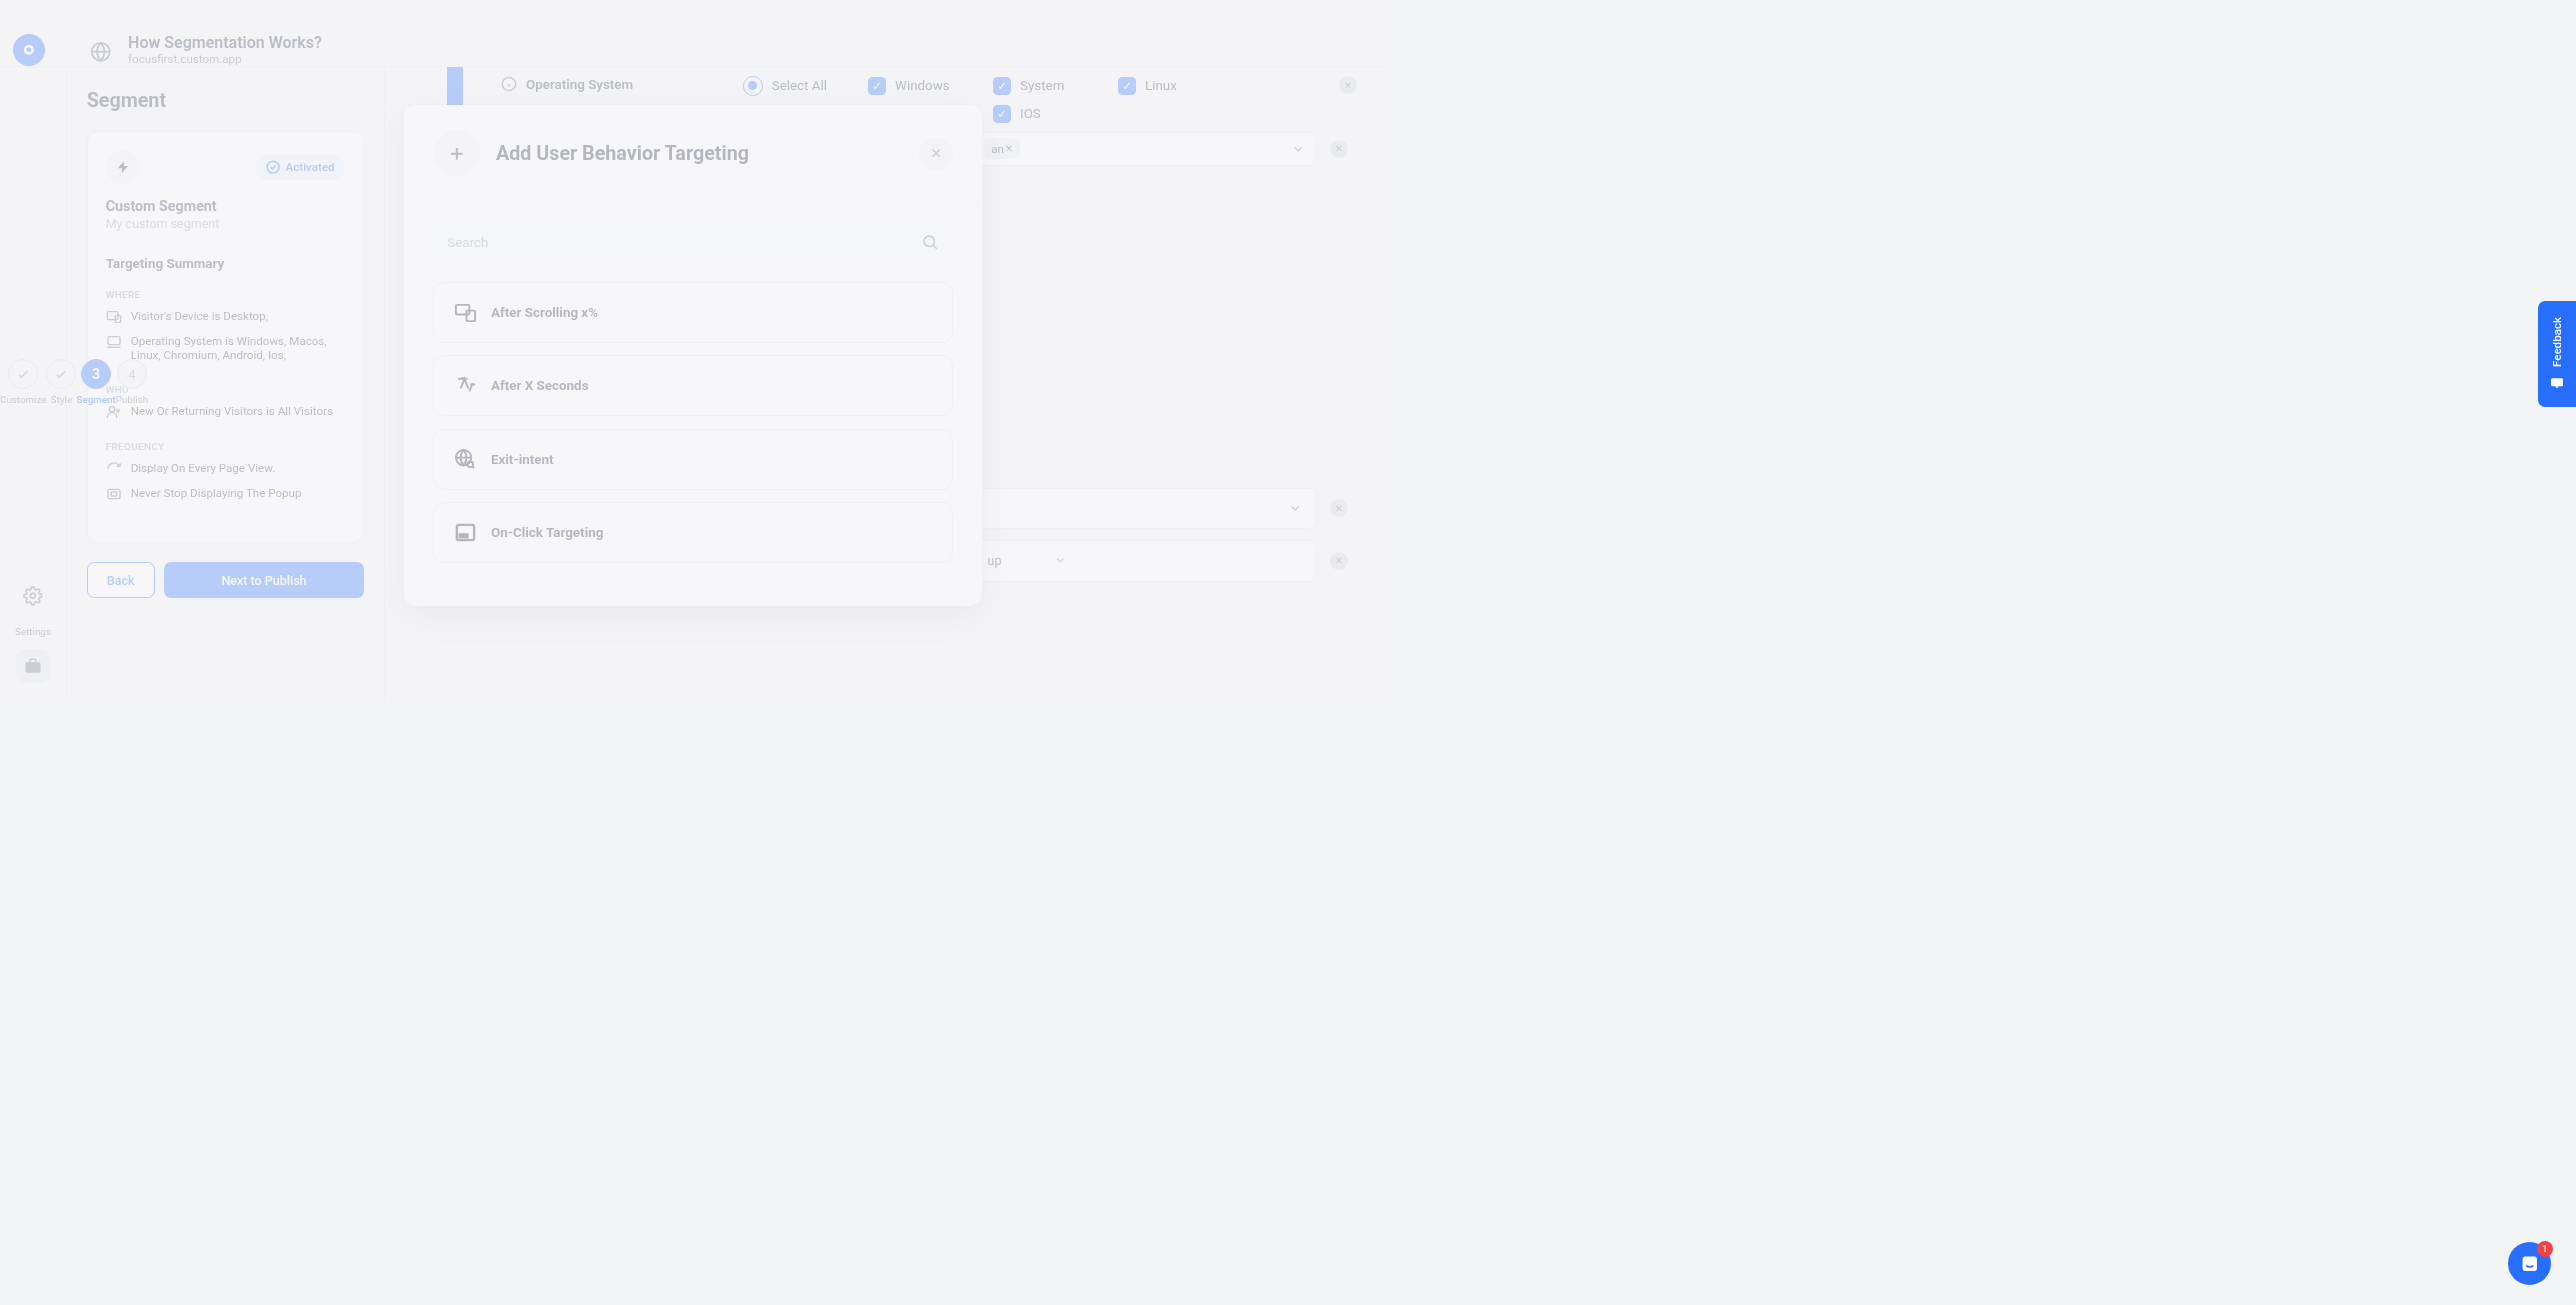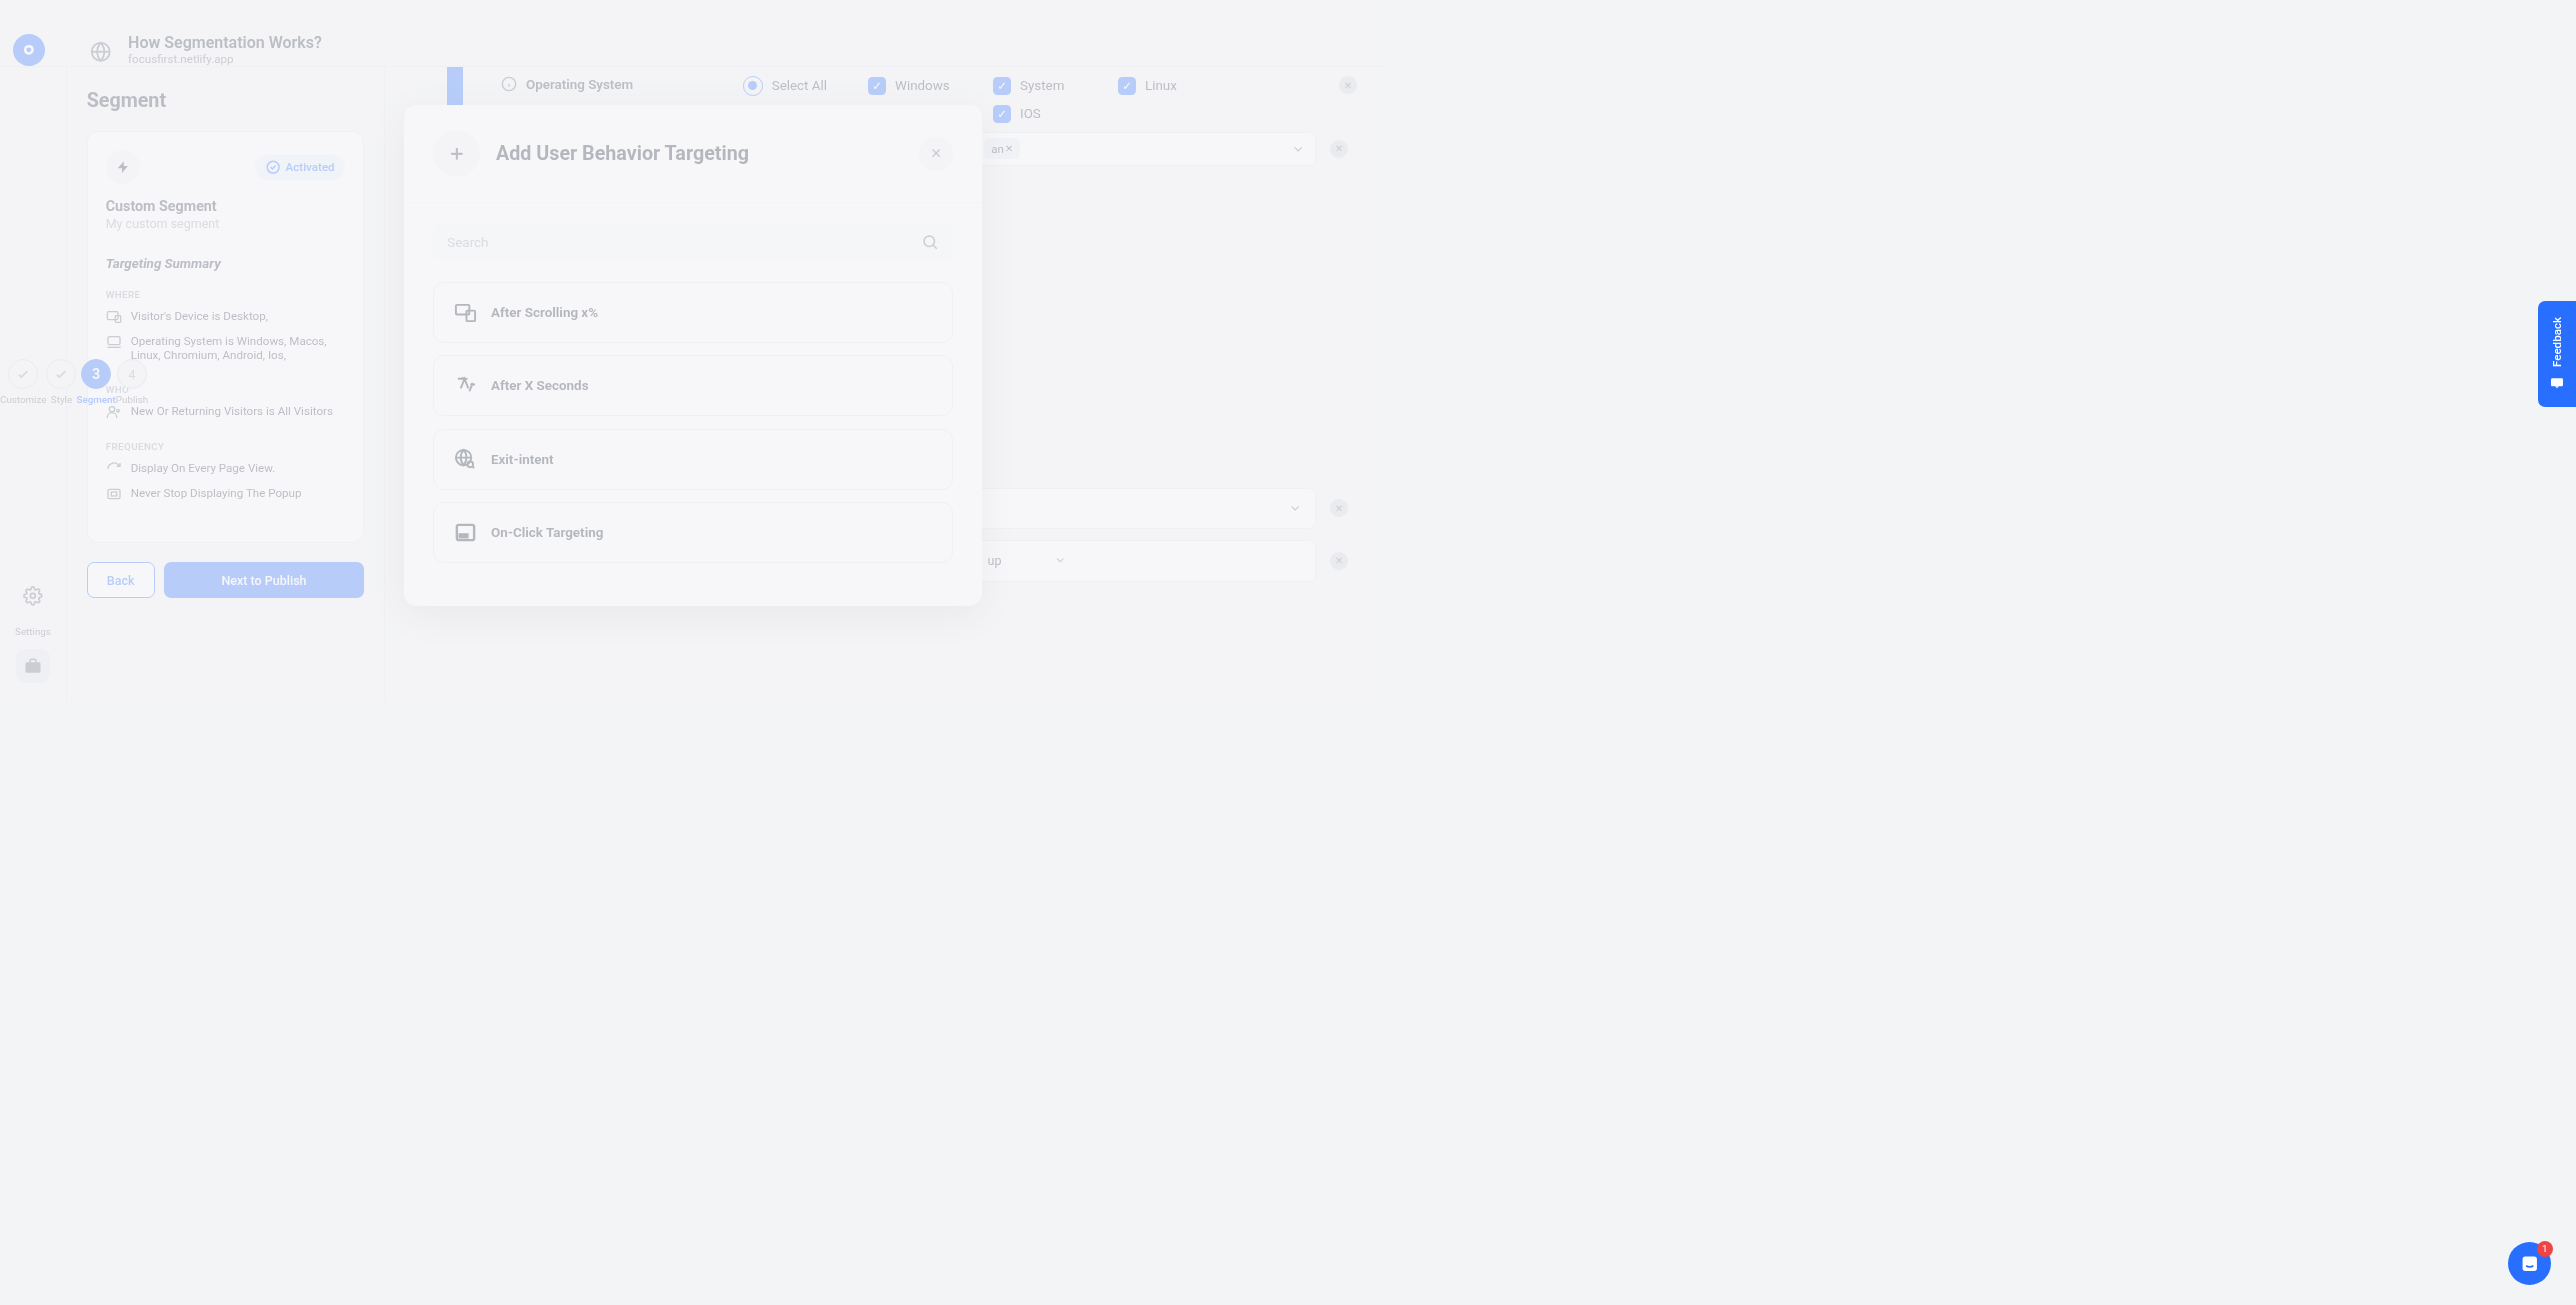--- a/index.html
+++ b/index.html
@@ -217,21 +217,20 @@
   font-size: 12.5px;
   color: #9ca3af;
   margin-bottom: 25px;
 }
 
 .targeting-summary-title {
   font-size: 13.4px;
   font-weight: 700;
   color: #374151;
   margin-bottom: 18px;
-  font-style: italic;
 }
 
 .summary-section-label {
   font-size: 9.8px;
   color: #9ca3af;
   font-weight: 600;
   letter-spacing: 0.4px;
   margin-bottom: 9px;
   text-transform: uppercase;
 }
@@ -568,21 +567,21 @@
   </div>
   <div class="globe-icon-wrap">
     <svg viewBox="0 0 24 24" width="21.5" height="21.5" fill="none" stroke="currentColor" stroke-width="2">
         <circle cx="12" cy="12" r="10"></circle>
         <line x1="2" y1="12" x2="22" y2="12"></line>
         <path d="M12 2a15 15 0 0 1 4 10 15 15 0 0 1-4 10 15 15 0 0 1-4-10 15 15 0 0 1 4-10z"></path>
       </svg>
   </div>
   <div class="page-title-block">
     <div class="page-title">How Segmentation Works?</div>
-    <div class="page-subtitle">focusfirst.netlify.app</div>
+    <div class="page-subtitle">focusfirst.custom.app</div>
   </div>
 </div>
 
 <div class="main-layout">
   <div class="sidebar-nav">
     <div class="nav-step">
       <div class="nav-step-circle">
         <svg viewBox="0 0 24 24">
             <path fill="none" stroke="currentColor" stroke-width="3" d="M5 13l4 4L19 7"></path>
           </svg>

